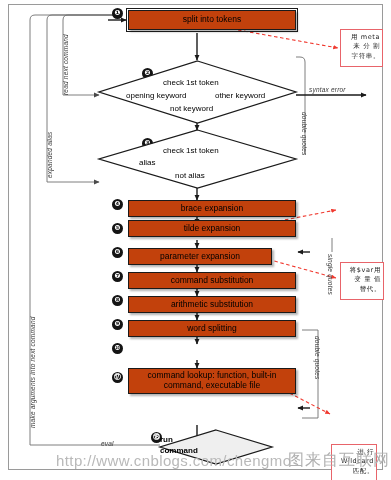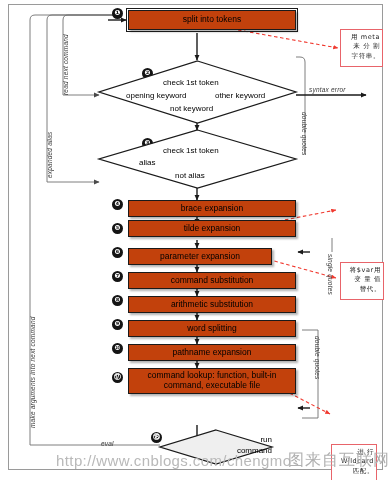--- a/index.html
+++ b/index.html
@@ -39,22 +39,22 @@
 
   
   .callout{position:absolute;box-sizing:border-box;border:1.4px solid #e8646a;
            background:#fff;color:#1c1c1c;font-size:6.5px;line-height:1.45;
            padding:3px 2px;text-align:right;
            font-family:"DejaVu Sans",sans-serif;}
   .callout.oval{border-radius:50%;}
   .callout .ln{display:block;letter-spacing:.6px;}
 
   
-  .runtxt{position:absolute;font-size:8px;font-weight:normal;color:#000;
-          text-align:right;white-space:nowrap;}
+  .runtxt{position:absolute;font-size:8px;font-weight:bold;color:#000;
+          text-align:left;white-space:nowrap;}
 
   
   .wm-url{position:absolute;left:56px;top:452px;font-size:15px;color:#b9b9b9;
           letter-spacing:.4px;font-family:"Liberation Sans",sans-serif;}
   .wm-cn{position:absolute;left:288px;top:450px;font-size:16px;color:#b0b0b0;
          letter-spacing:1px;font-family:"DejaVu Sans",sans-serif;}
 </style>
 </head>
 <body>
 
@@ -155,23 +155,20 @@
   </div>
   <div class="pbox" style="left:128px;top:272px;width:168px;height:17px;">
     <span>command substitution</span>
   </div>
   <div class="pbox" style="left:128px;top:296px;width:168px;height:17px;">
     <span>arithmetic substitution</span>
   </div>
   <div class="pbox" style="left:128px;top:320px;width:168px;height:17px;">
     <span>word splitting</span>
   </div>
-  <div class="pbox" style="left:128px;top:344px;width:168px;height:17px;">
-    <span>pathname expansion</span>
-  </div>
   <div class="pbox" style="left:128px;top:368px;width:168px;height:26px;">
     <span>command lookup: function, built-in command, executable file</span>
   </div>
 
   <div class="dia" style="left:99px;top:61px;width:197px;height:62px;">
     <svg width="197" height="62" viewBox="0 0 197 62">
       <polygon points="98.5,0 197,31 98.5,62 0,31" fill="#ffffff" stroke="#1a1a1a" stroke-width="1.3"></polygon>
     </svg>
     <div class="dtxt" style="left:64px;top:17px;">check 1st token</div>
     <div class="dtxt" style="left:27px;top:30px;">opening keyword</div>

